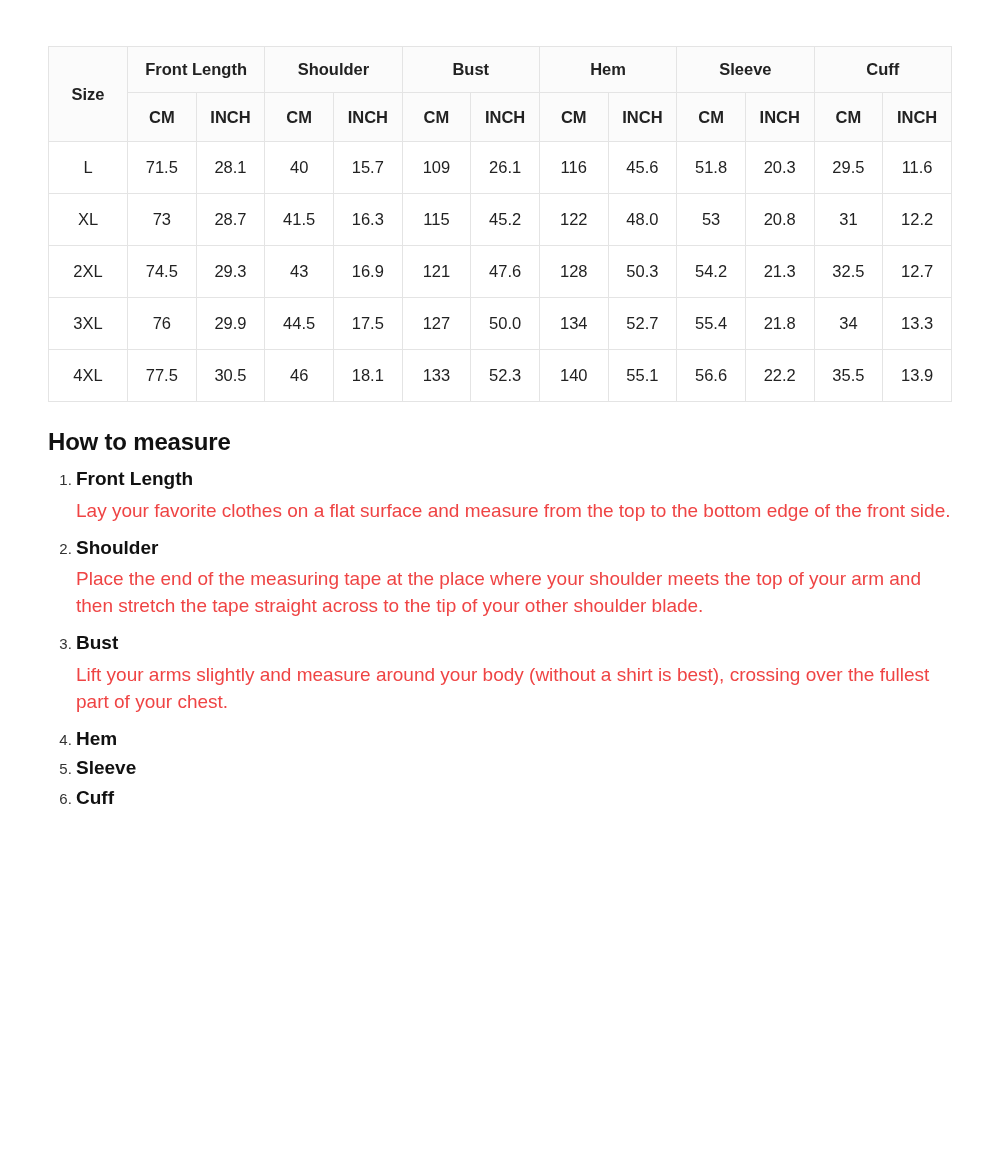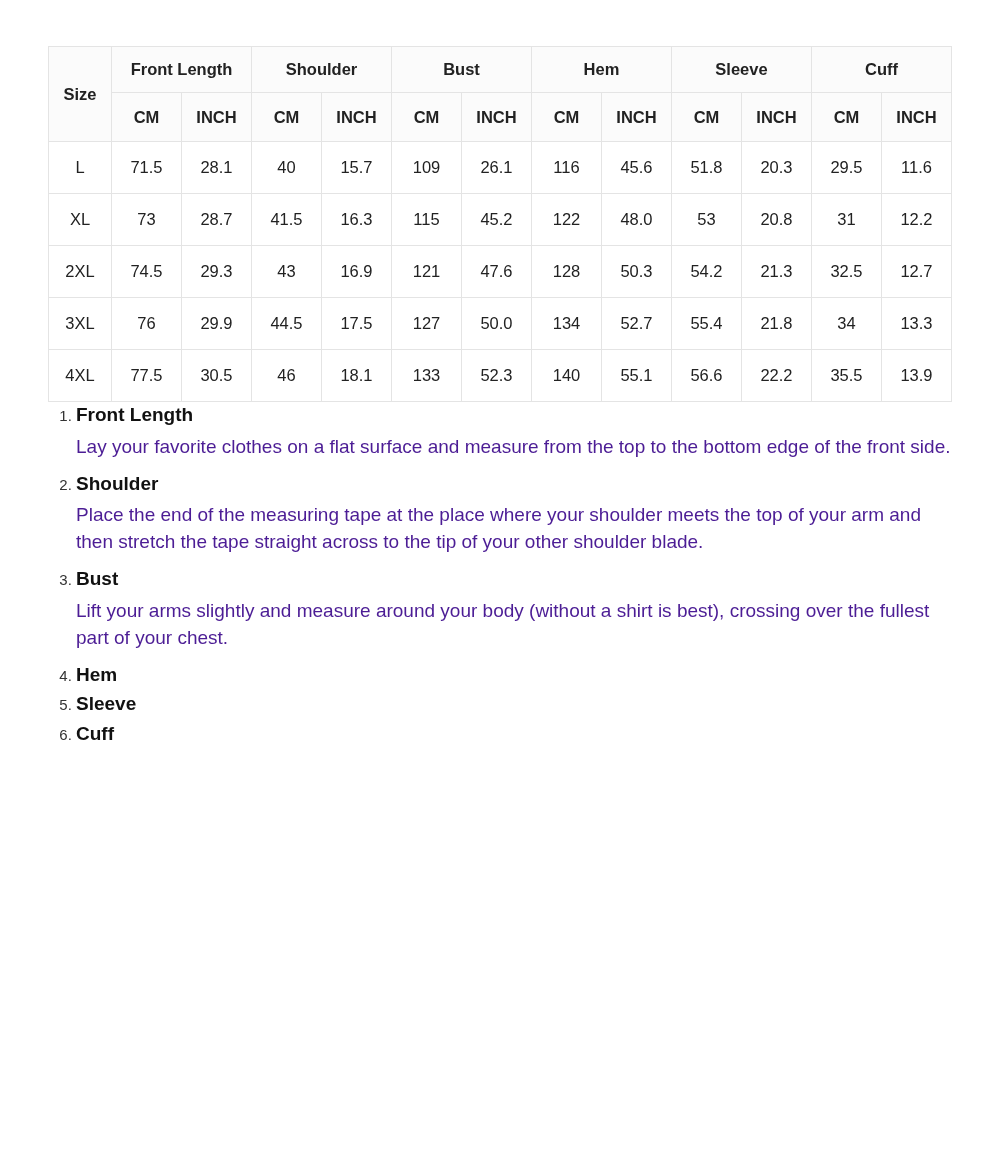--- a/index.html
+++ b/index.html
@@ -32,21 +32,21 @@
     font-size: 16.5px;
     color: #222;
   }
   table.size-chart th {
     font-weight: bold;
     background: #fbfbfb;
   }
   th.size-corner {
     width: 62px;
     font-size: 16.5px;
-    padding: 0;
+    padding: 8px;
   }
   th.group-head {
     height: 45px;
     padding: 0 4px;
   }
   th.unit-head {
     height: 48px;
     padding: 0 4px;
     font-size: 16px;
   }
@@ -87,21 +87,21 @@
   ol.measure-list > li .item-title {
     font-size: 19px;
     font-weight: bold;
     color: #111;
     display: block;
     line-height: 1.35;
   }
   ol.measure-list > li .item-desc {
     font-size: 19px;
     font-weight: normal;
-    color: #4c1d95;
+    color: #ef4444;
     display: block;
     line-height: 1.42;
     margin-top: 6px;
     margin-bottom: 10px;
     max-width: 890px;
   }
 </style>
 </head>
 <body>
 
@@ -205,20 +205,21 @@
         <td class="val">140</td>
         <td class="val">55.1</td>
         <td class="val">56.6</td>
         <td class="val">22.2</td>
         <td class="val">35.5</td>
         <td class="val">13.9</td>
       </tr>
     </tbody>
   </table>
 
+  <h2 class="section-title">How to measure</h2>
 
   <ol class="measure-list">
     <li>
       <span class="item-title">Front Length</span>
       <span class="item-desc">Lay your favorite clothes on a flat surface and measure from the top to the bottom edge of the front side.</span>
     </li>
     <li>
       <span class="item-title">Shoulder</span>
       <span class="item-desc">Place the end of the measuring tape at the place where your shoulder meets the top of your arm and then stretch the tape straight across to the tip of your other shoulder blade.</span>
     </li>

